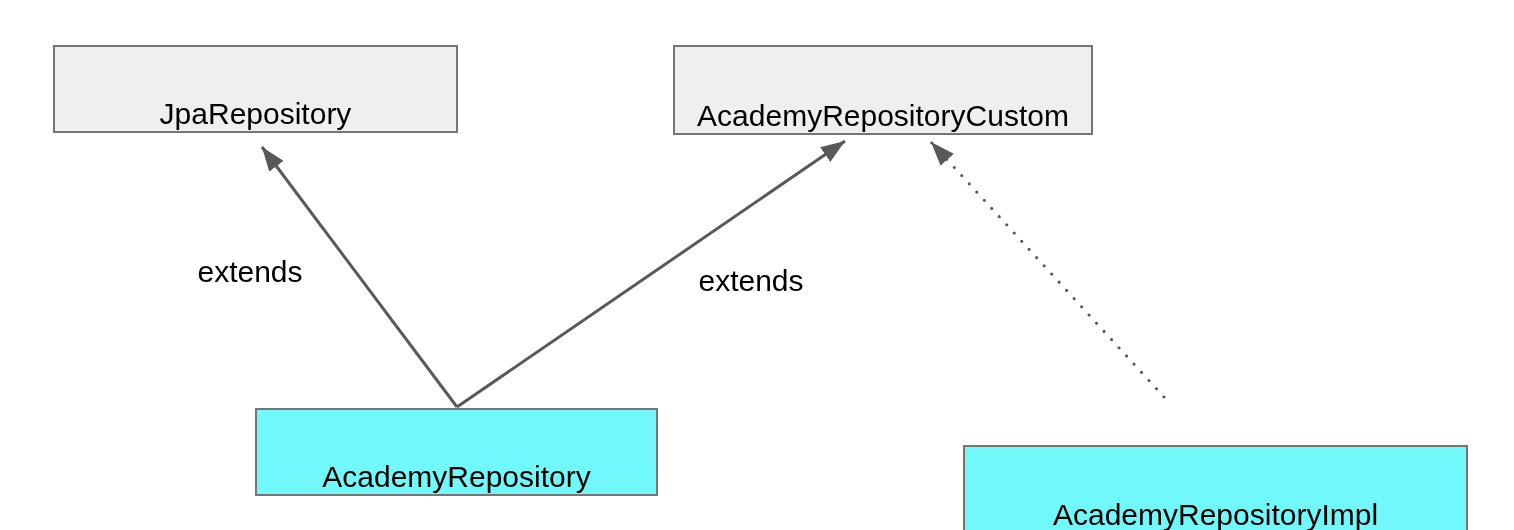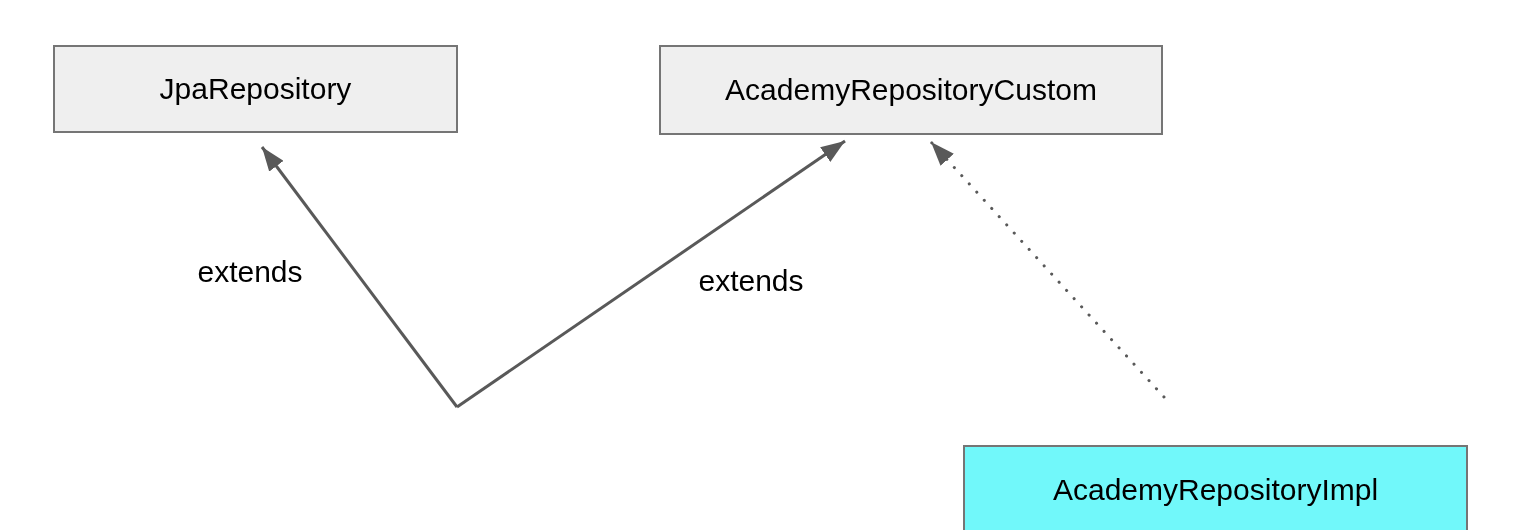--- a/index.html
+++ b/index.html
@@ -13,28 +13,28 @@
     width: 1514px;
     height: 530px;
     background: #ffffff;
     overflow: hidden;
   }
   .node {
     position: absolute;
     box-sizing: border-box;
     border: 2px solid #757575;
     display: flex;
-    align-items: center;
+    align-items: flex-end;
     justify-content: center;
     font-size: 30px;
     color: #000000;
     white-space: nowrap;
   }
   #node-jpa-repository            { left: 53px;  top: 45px;  width: 405px; height: 88px; }
-  #node-academy-repository-custom { left: 659px; top: 45px;  width: 504px; height: 90px; }
+  #node-academy-repository-custom { left: 673px; top: 45px;  width: 420px; height: 90px; }
   #node-academy-repository        { left: 255px; top: 408px; width: 403px; height: 88px; }
   #node-academy-repository-impl   { left: 963px; top: 398px; width: 505px; height: 89px; }
 
   .edge-label {
     position: absolute;
     transform: translate(-50%, -50%);
     font-size: 30px;
     color: #000000;
     white-space: nowrap;
   }
@@ -76,20 +76,23 @@
   </svg>
 
   <div class="node" id="node-jpa-repository" style="background-color: rgb(239, 239, 239);">
     <span>JpaRepository</span>
   </div>
 
   <div class="node" id="node-academy-repository-custom" style="background-color: rgb(239, 239, 239);">
     <span>AcademyRepositoryCustom</span>
   </div>
 
+  <div class="node" id="node-academy-repository" style="background-color: rgb(113, 248, 250);">
+    <span>AcademyRepository</span>
+  </div>
 
   <div class="node" id="node-academy-repository-impl" style="background-color: rgb(113, 248, 250); margin-top: 47px;">
     <span>AcademyRepositoryImpl</span>
   </div>
 
   <div class="edge-label" id="edge-label-extends-1">extends</div>
 
   <div class="edge-label" id="edge-label-extends-2">extends</div>
 
 

